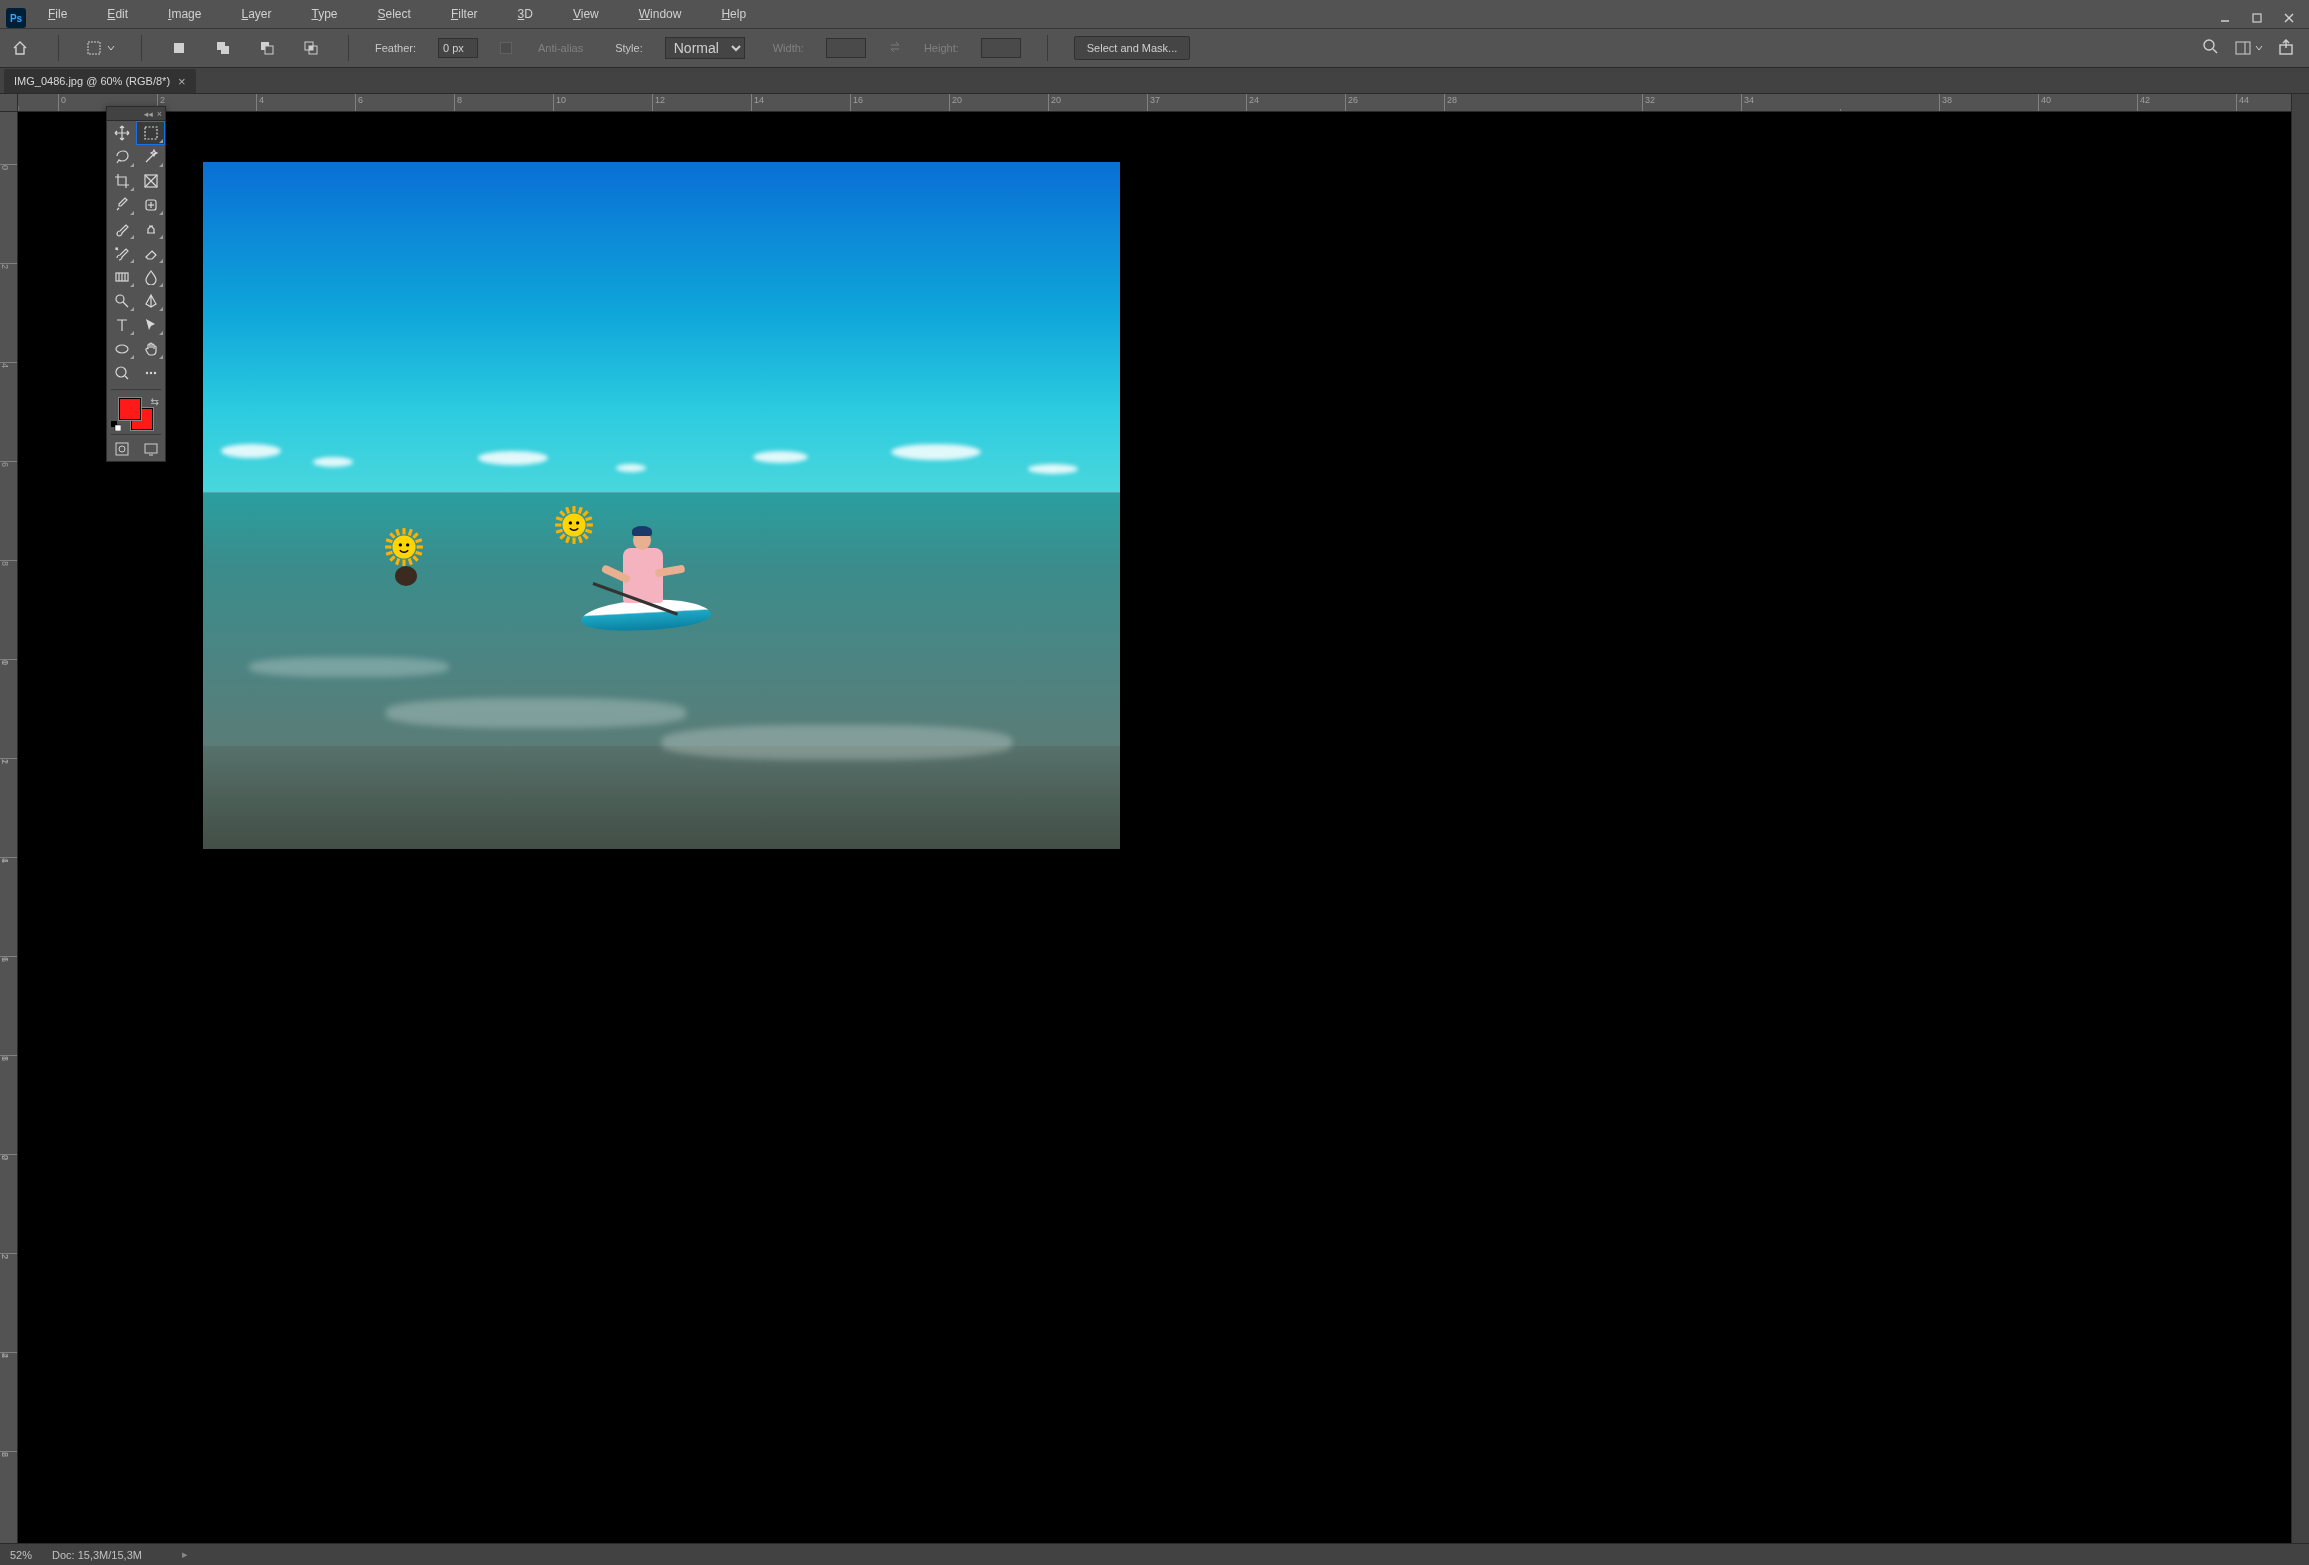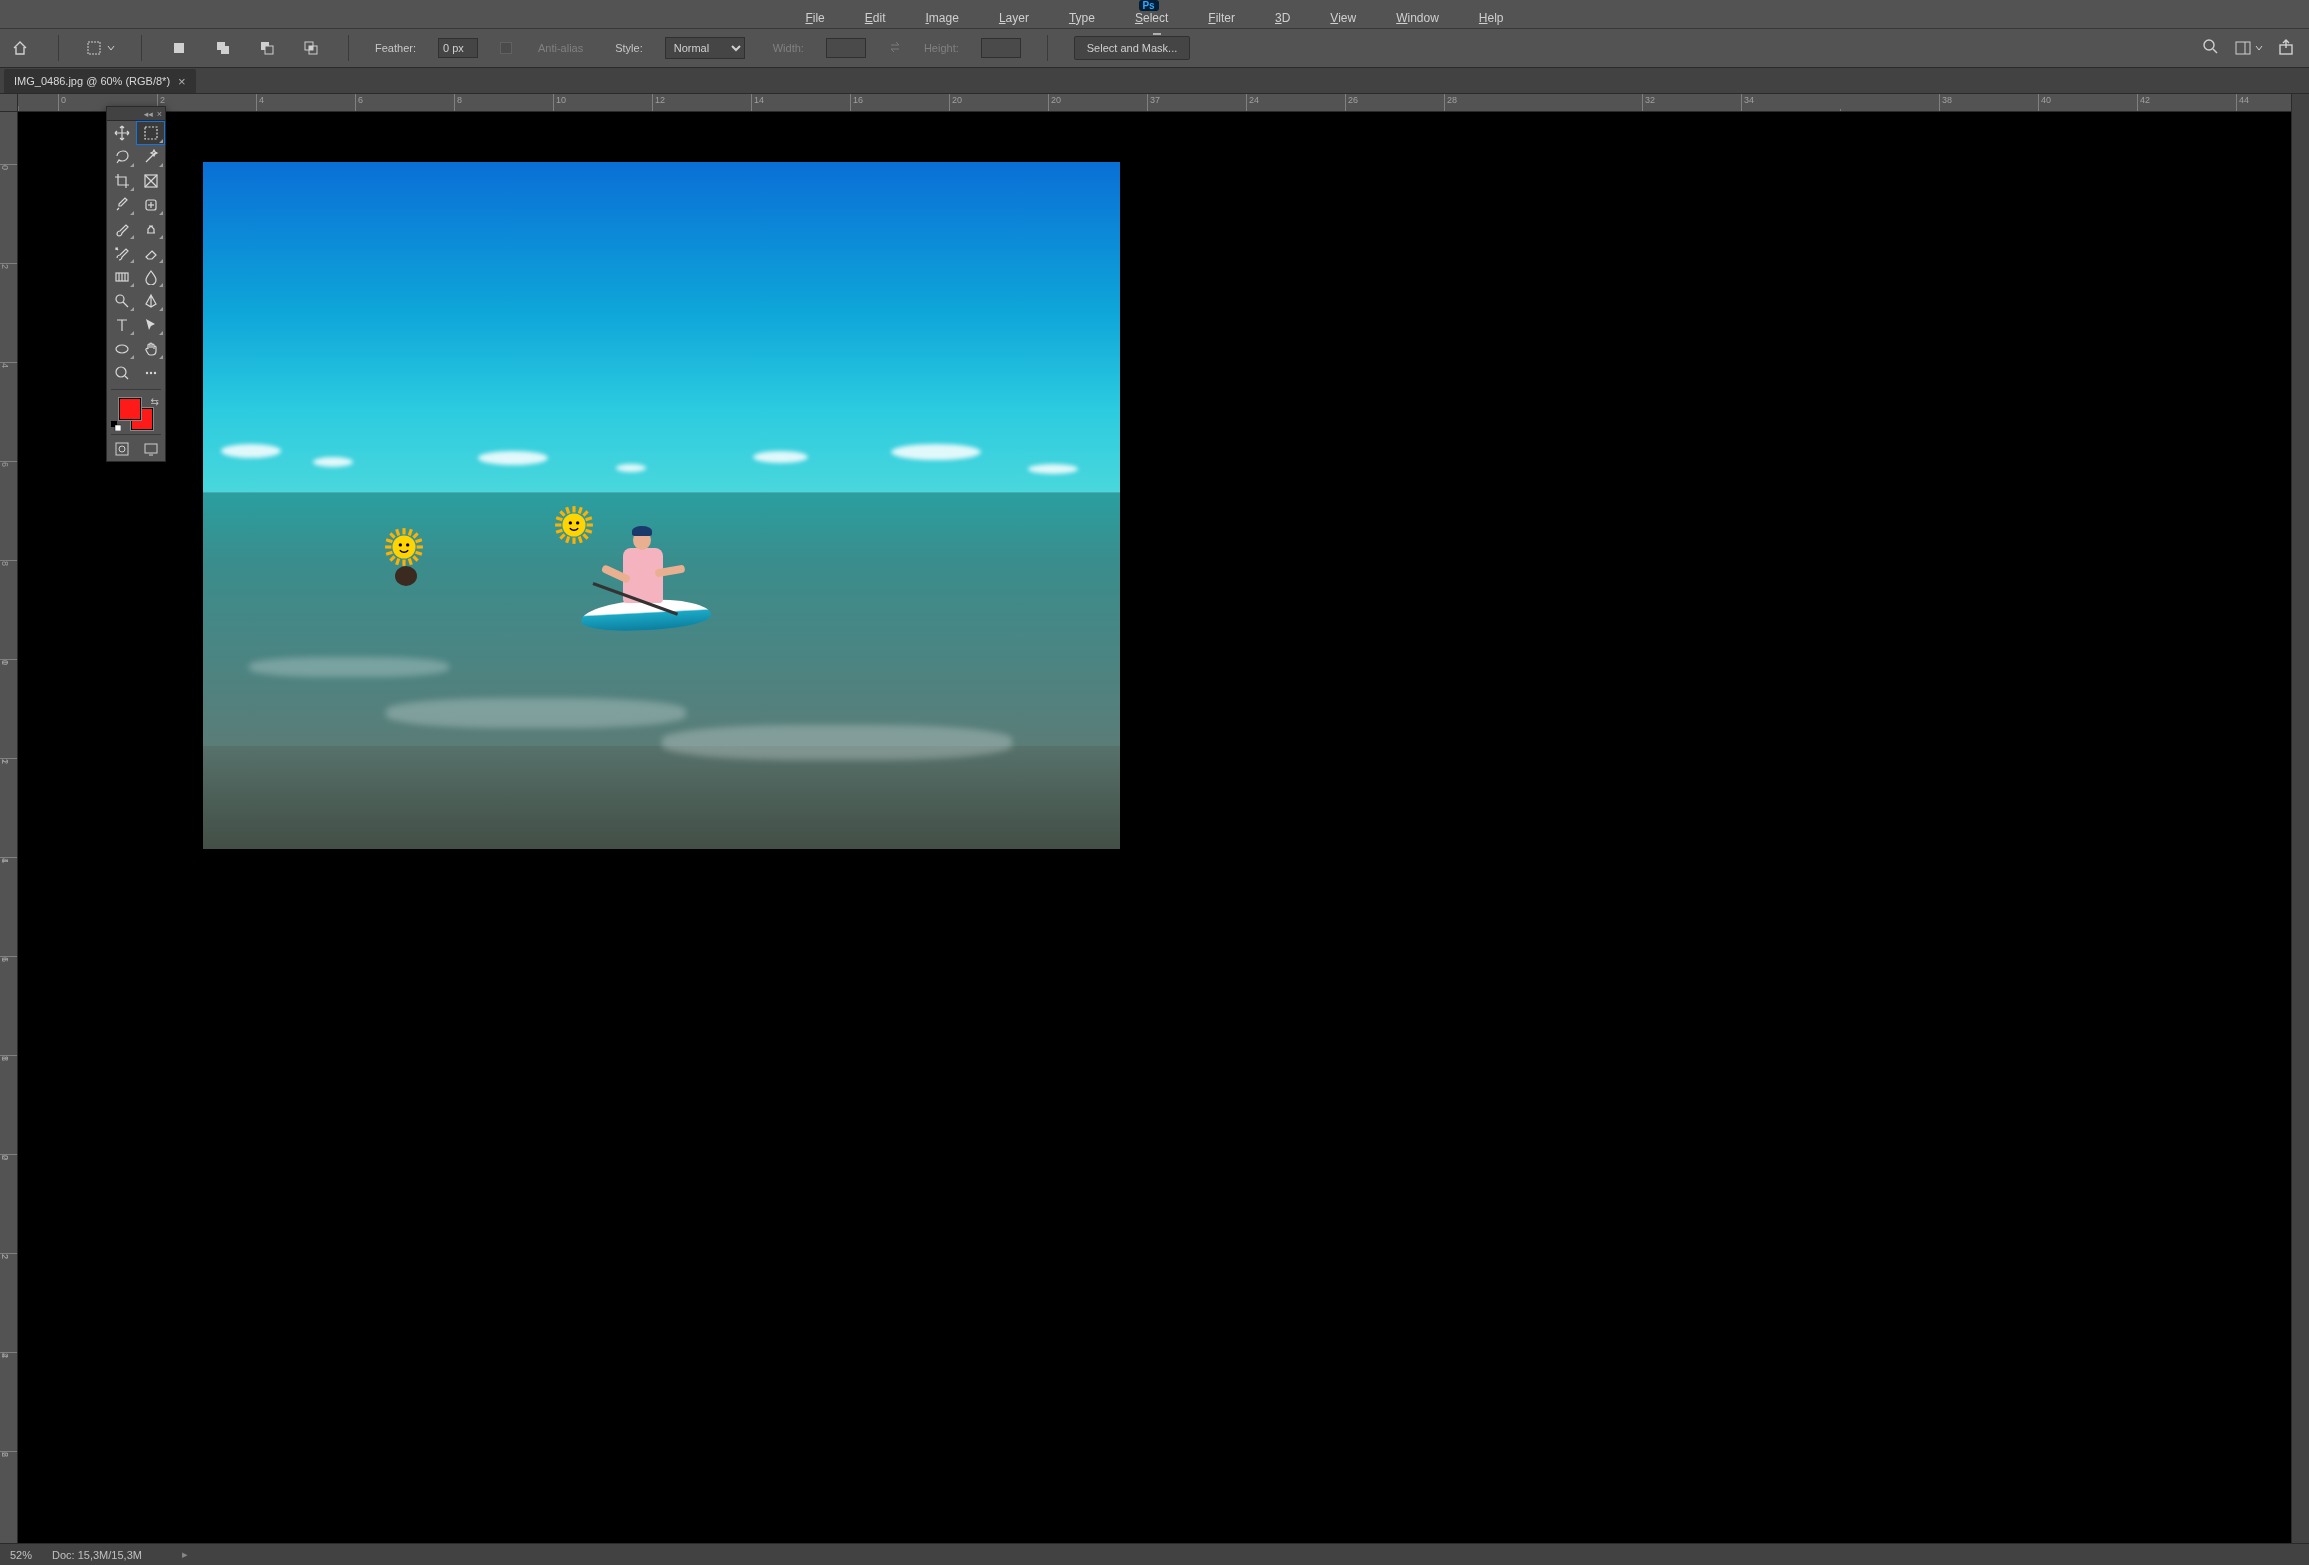--- a/index.html
+++ b/index.html
@@ -1,38 +1,38 @@
 <!DOCTYPE html>
 <html><head>
 <meta charset="utf-8">
 <style>
   * { margin:0; padding:0; box-sizing:border-box; user-select:none; }
   html,body { width:100%; height:100%; font-family:"Segoe UI",Tahoma,sans-serif; font-size:12px; color:#d0d0d0; background:#323232; overflow:hidden; }
 
   
-  .menubar { height:28px; background:#535353; display:flex; align-items:center; padding:0 18px;flex-direction:column; }
+  .menubar { height:28px; background:#535353; display:flex; align-items:flex-end; padding:0 6px; }
   .menubar .logo { width:20px; height:20px; background:#001e36; color:#31a8ff; font-weight:bold; font-size:10px; display:flex; align-items:center; justify-content:center; border-radius:3px; margin-right:12px; }
   .menubar .menu-item { padding:0 10px; height:100%; display:flex; align-items:center; cursor:default; }
   .menubar .menu-item span { }
   .menubar .menu-item .ul { text-decoration:underline; }
   .menubar .spacer { flex:1; }
   .winbtn { width:28px; height:20px; display:flex; align-items:center; justify-content:center; margin-left:4px;}
   .winbtn svg { stroke:#d0d0d0; fill:none; }
 
   
   .optionsbar { height:40px; background:#535353; border-top:1px solid #383838; border-bottom:1px solid #2a2a2a; display:flex; align-items:center; padding:0 8px; gap:22px; }
   .optionsbar .home { width:24px; height:24px; display:flex; align-items:center; justify-content:center; }
   .optionsbar .sep { width:1px; height:26px; background:#3a3a3a; margin:0 4px;}
   .optionsbar .toolpreset { display:flex; align-items:center; gap:4px; }
   .optionsbar .sqbtn { width:22px; height:22px; display:flex; align-items:center; justify-content:center; border:1px solid transparent; }
   .optionsbar label { color:#c8c8c8; font-size:11px; }
   .optionsbar label.dis { color:#808080; }
   .optionsbar input[type=text] { background:#454545; border:1px solid #303030; color:#d0d0d0; width:40px; height:20px; padding:0 4px; font-size:11px; }
   .optionsbar input[type=text].dis { background:#4a4a4a; color:#808080; }
-  .optionsbar select { background:#454545; border:1px solid #303030; color:#d0d0d0; height:22px; width:80px; font-size:11px; padding:0 4px;}
+  .optionsbar select { background:#454545; border:1px solid #303030; color:#d0d0d0; height:22px; width:80px; font-size:14px; padding:0 4px;}
   .optionsbar .chk { width:12px; height:12px; border:1px solid #707070; background:#454545; display:inline-block; vertical-align:middle; margin-right:4px;}
   .optionsbar button.mask { background:#454545; border:1px solid #303030; color:#d0d0d0; height:24px; padding:0 12px; font-size:11px; border-radius:2px;}
   .optionsbar .right { margin-left:auto; display:flex; align-items:center; gap:14px; padding-right:6px;}
 
   
   .tabbar { height:26px; background:#424242; display:flex; align-items:flex-end; padding-left:4px; border-bottom:1px solid #2a2a2a;}
   .tabbar .tab { height:24px; background:#323232; padding:0 10px; display:flex; align-items:center; gap:8px; font-size:11px; color:#d8d8d8; border-top-left-radius:2px; border-top-right-radius:2px;}
   .tabbar .tab .close { font-size:13px; color:#b0b0b0; }
 
   

